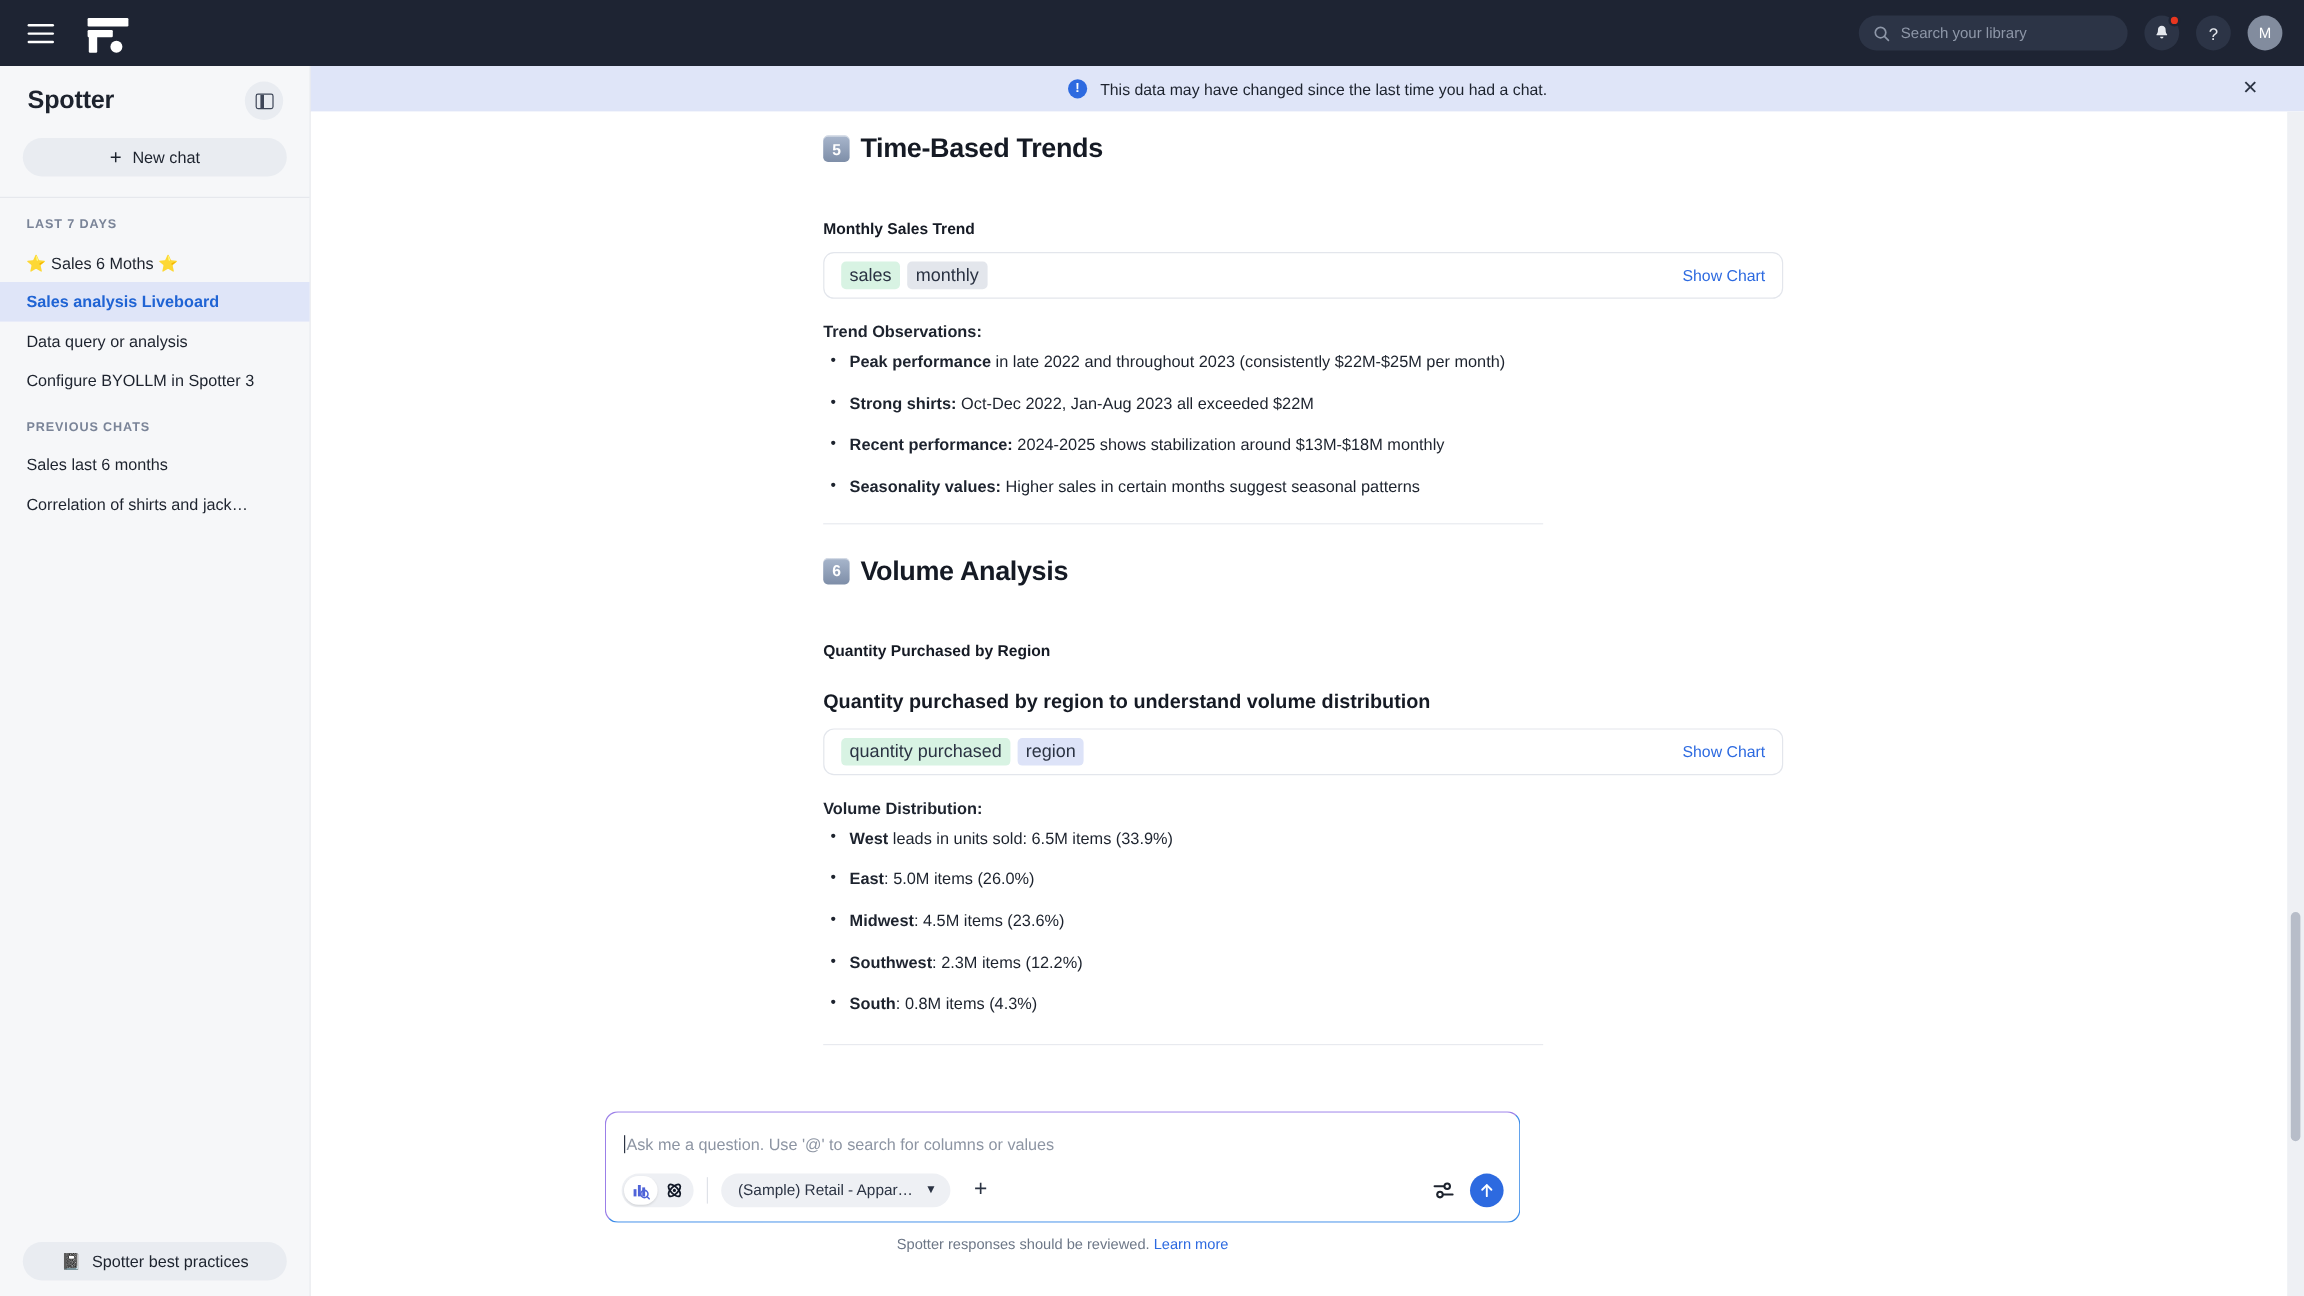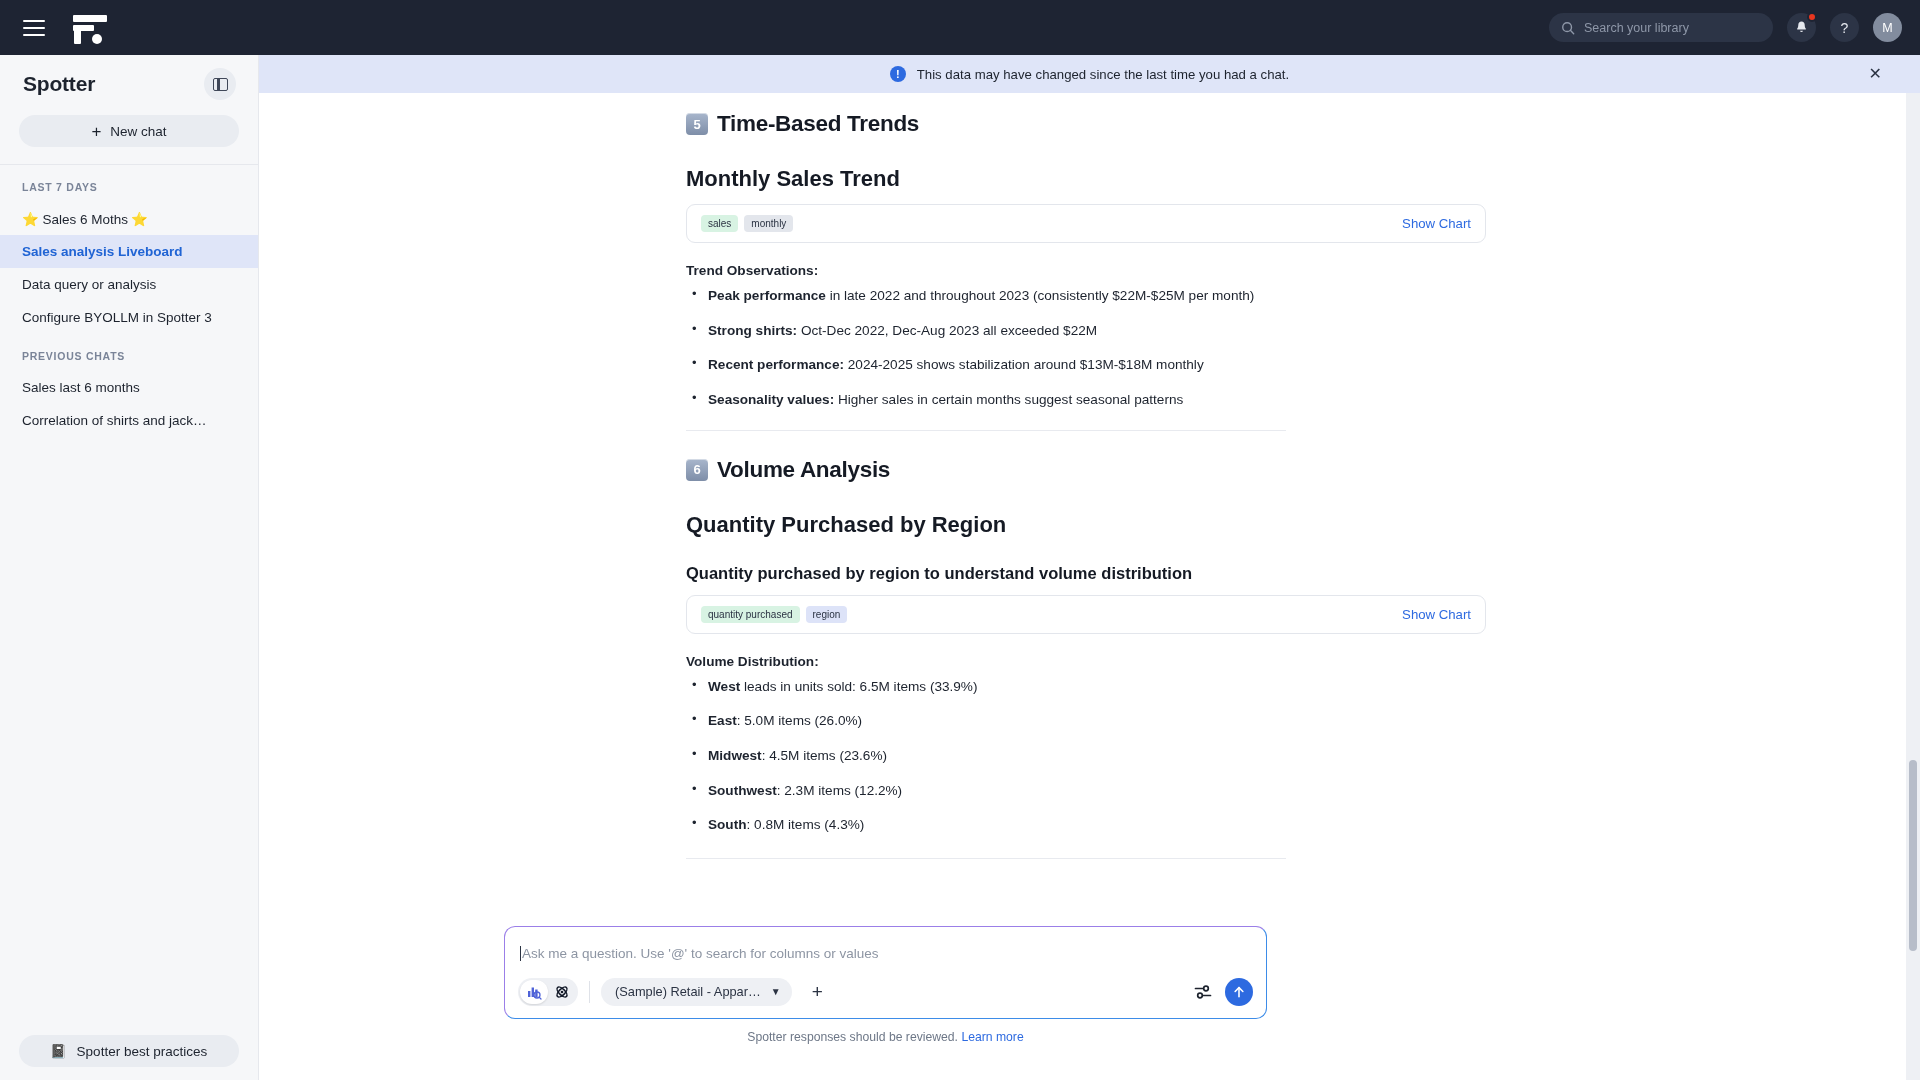--- a/index.html
+++ b/index.html
@@ -98,28 +98,28 @@
     background: #ffffff; overflow: hidden;
   }
   .content { position: absolute; left: 427px; top: 18px; width: 800px; }
 
   .h-section { display: flex; align-items: center; gap: 9px; font-size: 22.5px;
      font-weight: 700; letter-spacing: -0.3px; color: #151a24; }
   .keycap { width: 22px; height: 22px; border-radius: 4px;
      background: linear-gradient(#a8b6cc, #7e8ea8); color: #fff; font-size: 13px;
      font-weight: 700; display: flex; align-items: center; justify-content: center;
      box-shadow: inset 0 1px 0 rgba(255,255,255,.5); }
-  .h-sub { font-size: 22px; font-weight: 700; color: #151a24; margin-top: 29px; }
+  .h-sub { font-size: 13px; font-weight: 700; color: #151a24; margin-top: 46px; }
   .h-desc { font-size: 16.5px; font-weight: 700; color: #151a24; margin-top: 26px; }
 
   .chart-card { margin-top: 12px; border: 1px solid #e3e6ec; border-radius: 9px;
      height: 39px; display: flex; align-items: center; padding: 0 14px;
      justify-content: space-between; background:#fff; }
   .chips { display: flex; gap: 6px; align-items: center; }
-  .chip { font-size: 10px; padding: 3px 7px; border-radius: 4px; color: #2b3343; }
+  .chip { font-size: 15px; padding: 3px 7px; border-radius: 4px; color: #2b3343; }
   .chip.green { background: #d8f3e3; }
   .chip.gray { background: #e3e6ec; }
   .chip.blue { background: #dde3f8; }
   .show-chart { font-size: 13.2px; color: #2d6ae0; cursor: pointer; }
 
   .obs-title { font-size: 13.6px; font-weight: 700; color: #1d232e; margin-top: 20px; }
   ul.bullets { list-style: none; margin-top: 9px; }
   ul.bullets li { position: relative; padding-left: 22px; font-size: 13.6px;
      color: #1d232e; margin-bottom: 17px; line-height: 1.3; }
   ul.bullets li:before { content: "•"; position: absolute; left: 6px; top: -1px;
@@ -262,21 +262,21 @@
         <div class="chips">
           <span class="chip green">sales</span>
           <span class="chip gray">monthly</span>
         </div>
         <span class="show-chart">Show Chart</span>
       </div>
 
       <div class="obs-title">Trend Observations:</div>
       <ul class="bullets">
         <li><b>Peak performance</b><span> in late 2022 and throughout 2023 (consistently $22M-$25M per month)</span></li>
-        <li><b>Strong shirts:</b><span> Oct-Dec 2022, Dec-Aug 2023 all exceeded $22M</span></li>
+        <li><b>Strong shirts:</b><span> Oct-Dec 2022, Jan-Aug 2023 all exceeded $22M</span></li>
         <li><b>Recent performance:</b><span> 2024-2025 shows stabilization around $13M-$18M monthly</span></li>
         <li><b>Seasonality values:</b><span> Higher sales in certain months suggest seasonal patterns</span></li>
       </ul>
 
       <div class="hr"></div>
 
       <div class="h-section">
         <span class="keycap">6</span>
         <span>Volume Analysis</span>
       </div>

